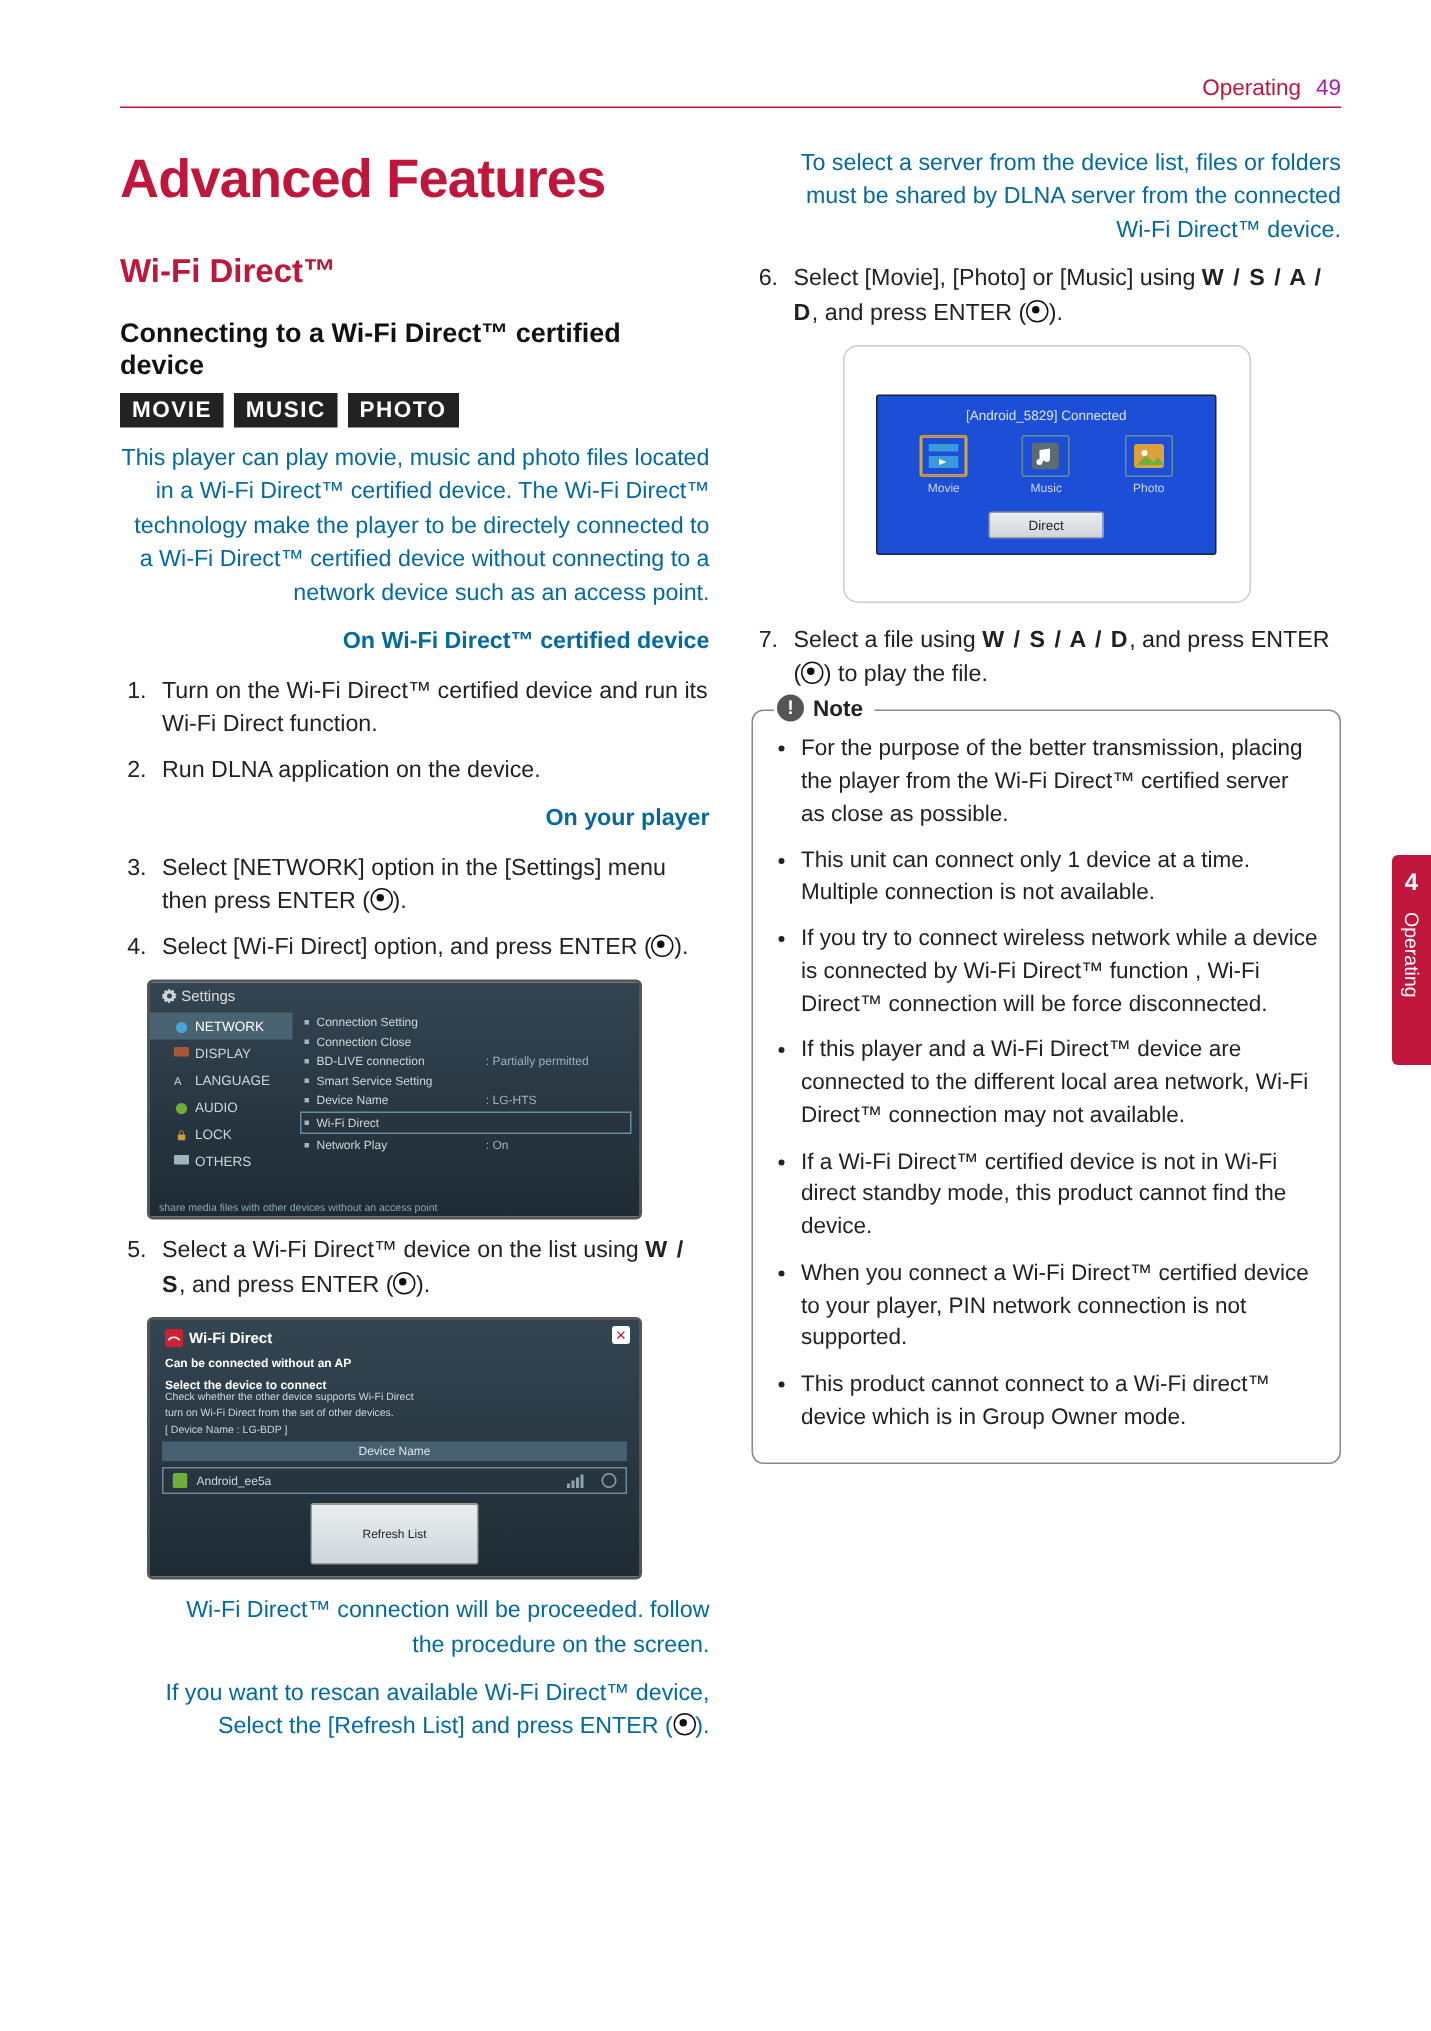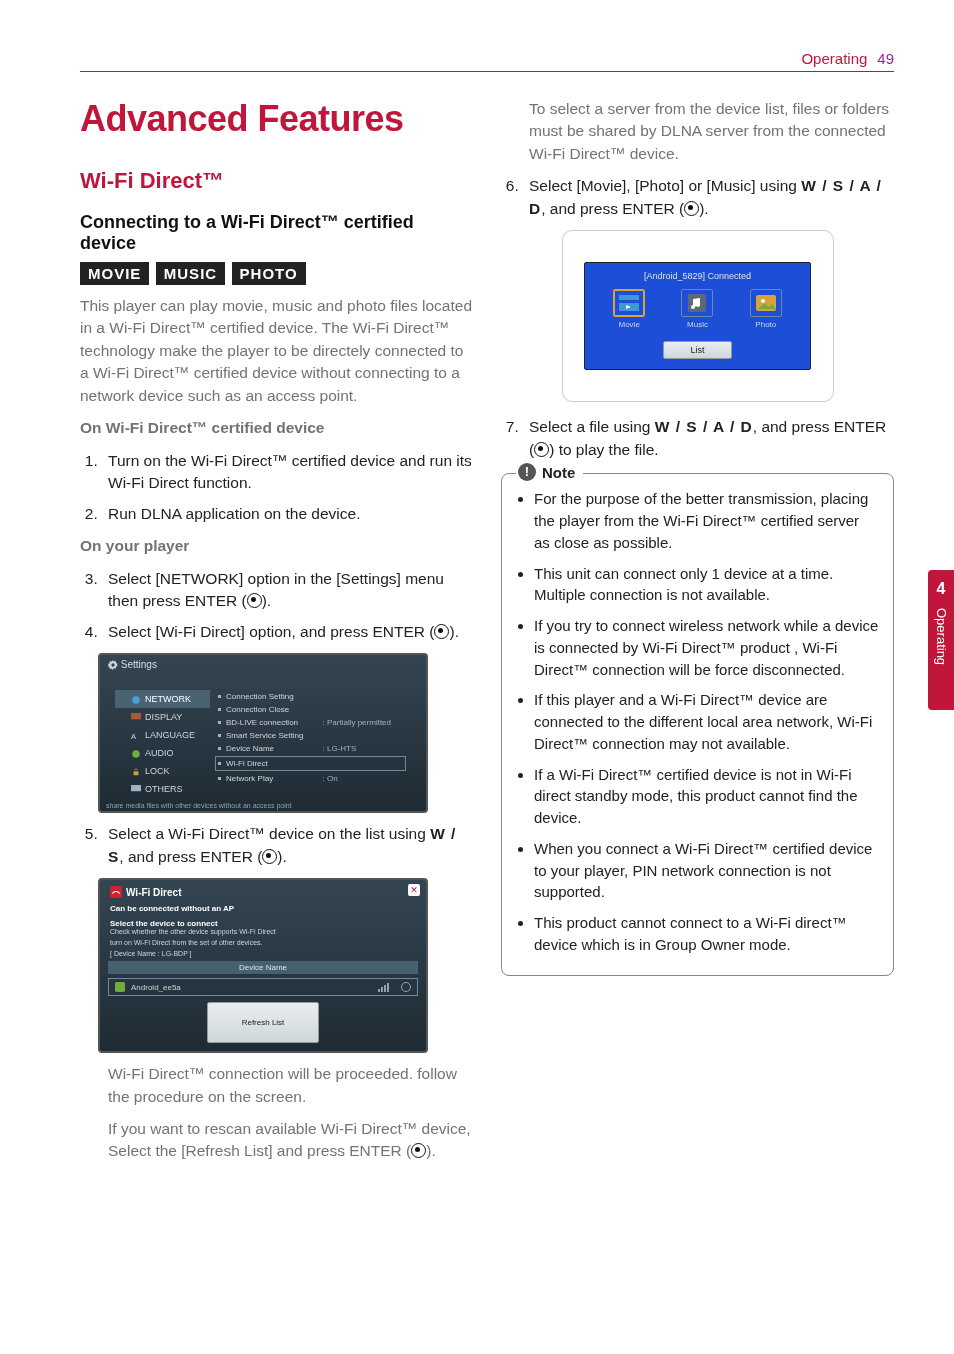--- a/index.html
+++ b/index.html
@@ -71,21 +71,22 @@
     font-weight: 700;
     font-size: 15px;
     padding: 3px 8px;
     letter-spacing: 1px;
     margin-right: 2px;
   }
   p {
     font-size: 15.5px;
     line-height: 1.45;
     margin: 0 0 10px 0;
-    color: #737373;
+    color: #0369a1;
+    text-align: right;
   }
   .bold {
     font-weight: 600;
   }
   ol.steps {
     font-size: 15.5px;
     line-height: 1.45;
     margin: 0 0 10px 0;
     padding-left: 22px;
   }
@@ -97,21 +98,21 @@
     background: #2b3a45;
     border: 2px solid #555;
     border-radius: 4px;
     margin: 6px 0 10px 18px;
     position: relative;
     box-sizing: border-box;
   }
   .ss1 {
     width: 330px;
     height: 160px;
-    padding: 15px;
+    padding: 0;
     display: flex;
     background: linear-gradient(#344552, #1e2b34);
     overflow: hidden;
   }
   .ss1 .title {
     position: absolute;
     top: 4px; left: 8px;
     color: #ddd;
     font-size: 10px;
   }
@@ -545,40 +546,40 @@
                 <div class="box">
                   <svg width="20" height="16" viewBox="0 0 20 16">
                       <rect width="20" height="16" rx="2" fill="#d9a23a"></rect>
                       <circle cx="7" cy="6" r="2" fill="#fff"></circle>
                       <polygon points="2,14 8,8 13,12 16,9 20,14" fill="#6fae3b"></polygon>
                     </svg>
                 </div>
                 <span>Photo</span>
               </div>
             </div>
-            <div class="closebtn">List</div>
+            <div class="closebtn">Direct</div>
           </div>
         </div>
       </div>
 
       <ol class="steps" start="7">
         <li>
           <span>Select a file using </span><span class="nav-sym">W / S / A / D</span><span>, and press ENTER (</span><span class="enter-ic"></span><span>) to play the file.</span>
         </li>
       </ol>
 
       <div class="notebox">
         <div class="legend">
           <span class="bang">!</span>
           <span>Note</span>
         </div>
         <ul>
           <li>For the purpose of the better transmission, placing the player from the Wi-Fi Direct™ certified server as close as possible.</li>
           <li>This unit can connect only 1 device at a time. Multiple connection is not available.</li>
-          <li>If you try to connect wireless network while a device is connected by Wi-Fi Direct™ product , Wi-Fi Direct™ connection will be force disconnected.</li>
+          <li>If you try to connect wireless network while a device is connected by Wi-Fi Direct™ function , Wi-Fi Direct™ connection will be force disconnected.</li>
           <li>If this player and a Wi-Fi Direct™ device are connected to the different local area network, Wi-Fi Direct™ connection may not available.</li>
           <li>If a Wi-Fi Direct™ certified device is not in Wi-Fi direct standby mode, this product cannot find the device.</li>
           <li>When you connect a Wi-Fi Direct™ certified device to your player, PIN network connection is not supported.</li>
           <li>This product cannot connect to a Wi-Fi direct™ device which is in Group Owner mode.</li>
         </ul>
       </div>
     </div>
   </div>
 
   <div class="sidetab">

